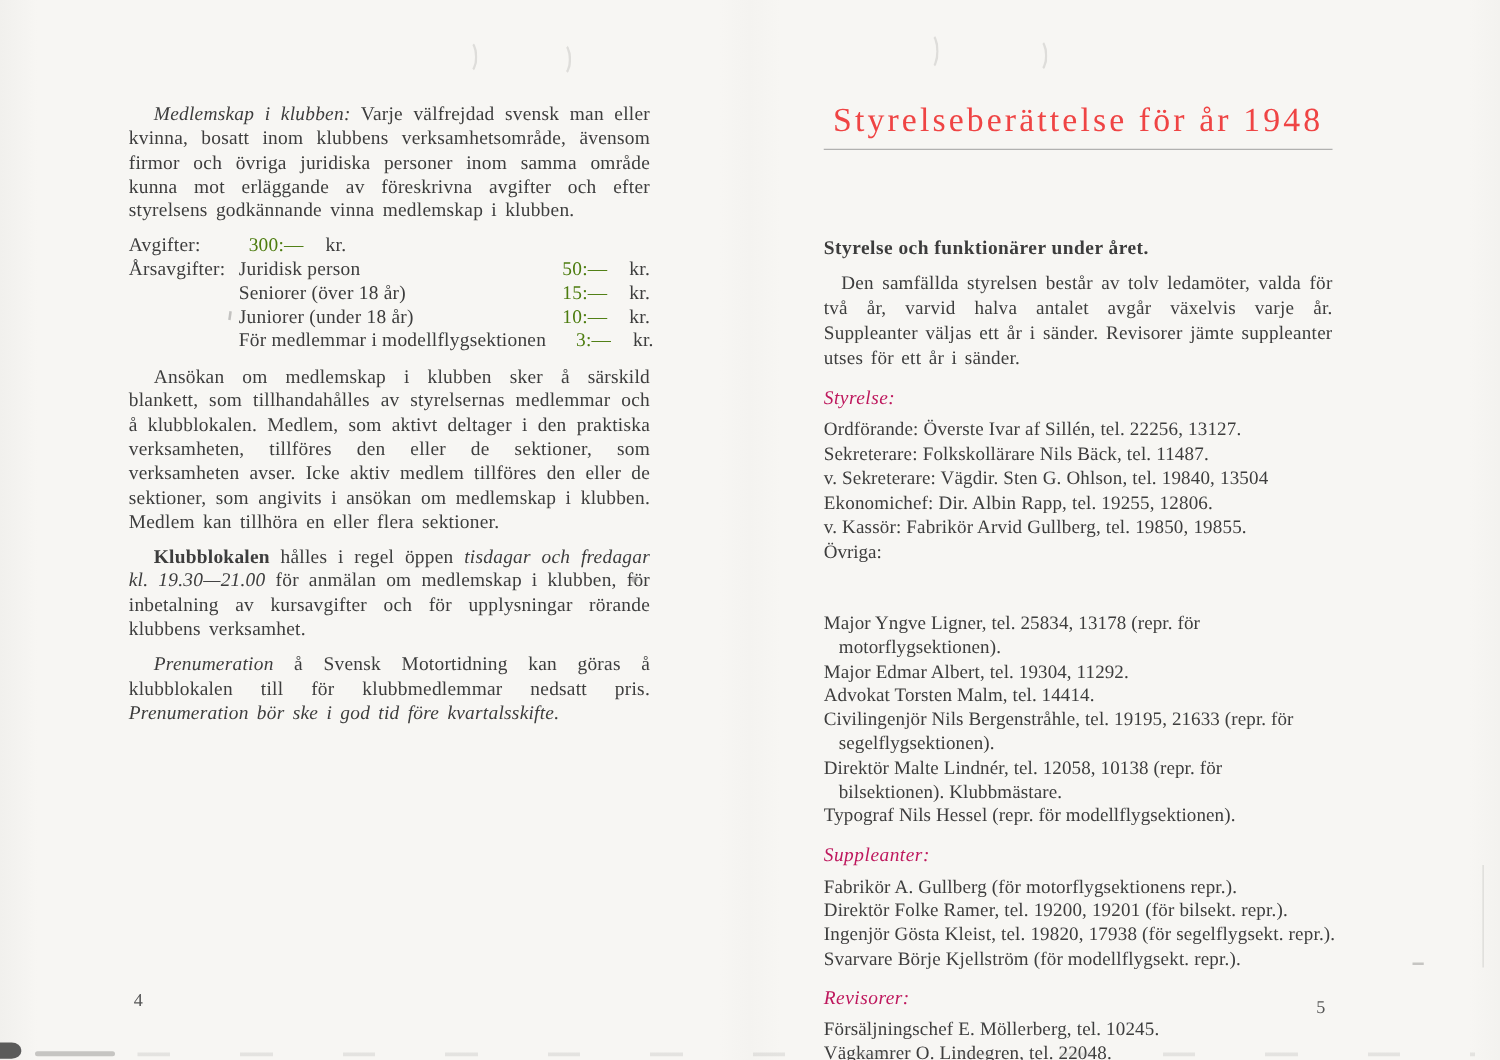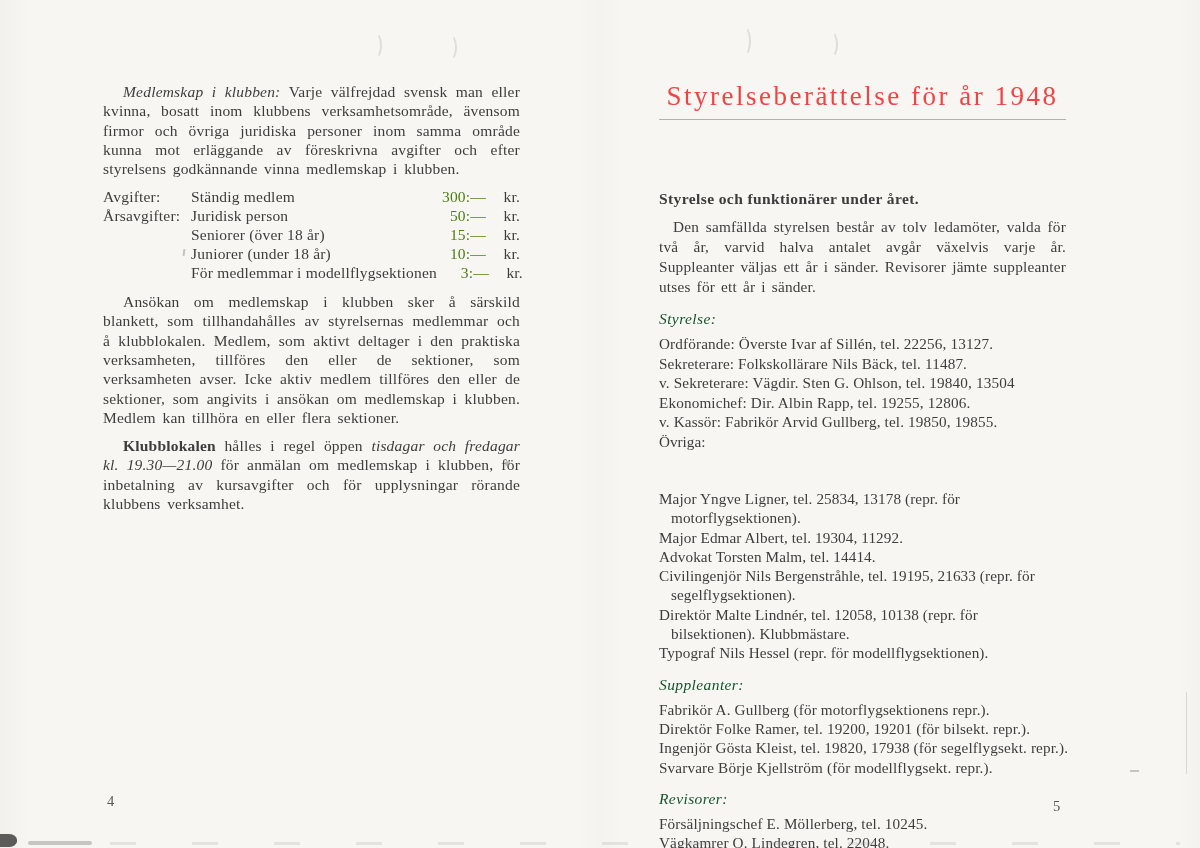--- a/index.html
+++ b/index.html
@@ -41,21 +41,21 @@
   .title-rule { margin-top: 7px; border-bottom: 1.5px solid #9a9a9a; opacity: 0.75; }
 
   .section-heading {
     margin-top: 70px; font-size: 15.5px; font-weight: 700;
     letter-spacing: 0.4px; color: #3c3c3c;
   }
   .intro {
     margin-top: 9px; font-size: 15.3px; line-height: 20px;
     text-align: justify; text-indent: 14px; word-spacing: 2px; letter-spacing: 0.2px;
   }
-  .group-label { margin-top: 13px; font-style: italic; font-size: 15.5px; letter-spacing: 0.4px; color: #14532d; }
+  .group-label { margin-top: 13px; font-style: italic; font-size: 15.5px; letter-spacing: 0.4px; color: #be185d; }
   .member-list { margin-top: 6px; }
   .member-line { font-size: 15.2px; line-height: 19.6px; white-space: nowrap; letter-spacing: 0.15px; }
 
   .others-block { display: flex; align-items: flex-start; flex-direction: column; }
   .others-label { flex: 0 0 57px; font-size: 15.2px; line-height: 19.3px; }
   .others-entries { flex: 1 1 auto; }
   .others-entry { font-size: 15.2px; line-height: 19.3px; padding-left: 12px; text-indent: -12px; letter-spacing: 0.1px; }
 
   .sub-list .member-line { line-height: 19.3px; }
 
@@ -81,21 +81,20 @@
 <body>
 
 <div class="page-left">
 
   <p><i>Medlemskap i klubben:</i>
     <span>Varje välfrejdad svensk man eller kvinna, bosatt inom klubbens verksamhetsområde, ävensom firmor och övriga juridiska personer inom samma område kunna mot erläggande av föreskrivna avgifter och efter styrelsens godkännande vinna medlemskap i klubben.</span></p>
 
   <div class="fees">
     <div class="fee-row">
       <span class="fee-label">Avgifter:</span>
-      <span class="fee-item">Ständig medlem</span>
       <span class="fee-amount">300:—</span>
       <span class="fee-unit">kr.</span>
     </div>
     <div class="fee-row">
       <span class="fee-label">Årsavgifter:</span>
       <span class="fee-item">Juridisk person</span>
       <span class="fee-amount">50:—</span>
       <span class="fee-unit">kr.</span>
     </div>
     <div class="fee-row">
@@ -118,20 +117,23 @@
     </div>
   </div>
 
   <p class="para-gap">Ansökan om medlemskap i klubben sker å särskild blankett, som tillhandahålles av styrelsernas medlemmar och å klubblokalen. Medlem, som aktivt deltager i den praktiska verksamheten, tillföres den eller de sektioner, som verksamheten avser. Icke aktiv medlem tillföres den eller de sektioner, som angivits i ansökan om medlemskap i klubben. Medlem kan tillhöra en eller flera sektioner.</p>
 
   <p class="para-gap"><b>Klubblokalen</b>
     <span>hålles i regel öppen</span>
     <i>tisdagar och fredagar kl. 19.30—21.00</i>
     <span>för anmälan om medlemskap i klubben, för inbetalning av kursavgifter och för upplysningar rörande klubbens verksamhet.</span></p>
 
+  <p class="para-gap"><i>Prenumeration</i>
+    <span>å Svensk Motortidning kan göras å klubblokalen till för klubbmedlemmar nedsatt pris.</span>
+    <i>Prenumeration bör ske i god tid före kvartalsskifte.</i></p>
 </div>
 
 <div class="pgnum pgnum-left">4</div>
 
 <div class="page-right">
 
   <div class="report-title">Styrelseberättelse för år 1948</div>
   <div class="title-rule"></div>
 
   <div class="section-heading">Styrelse och funktionärer under året.</div>

